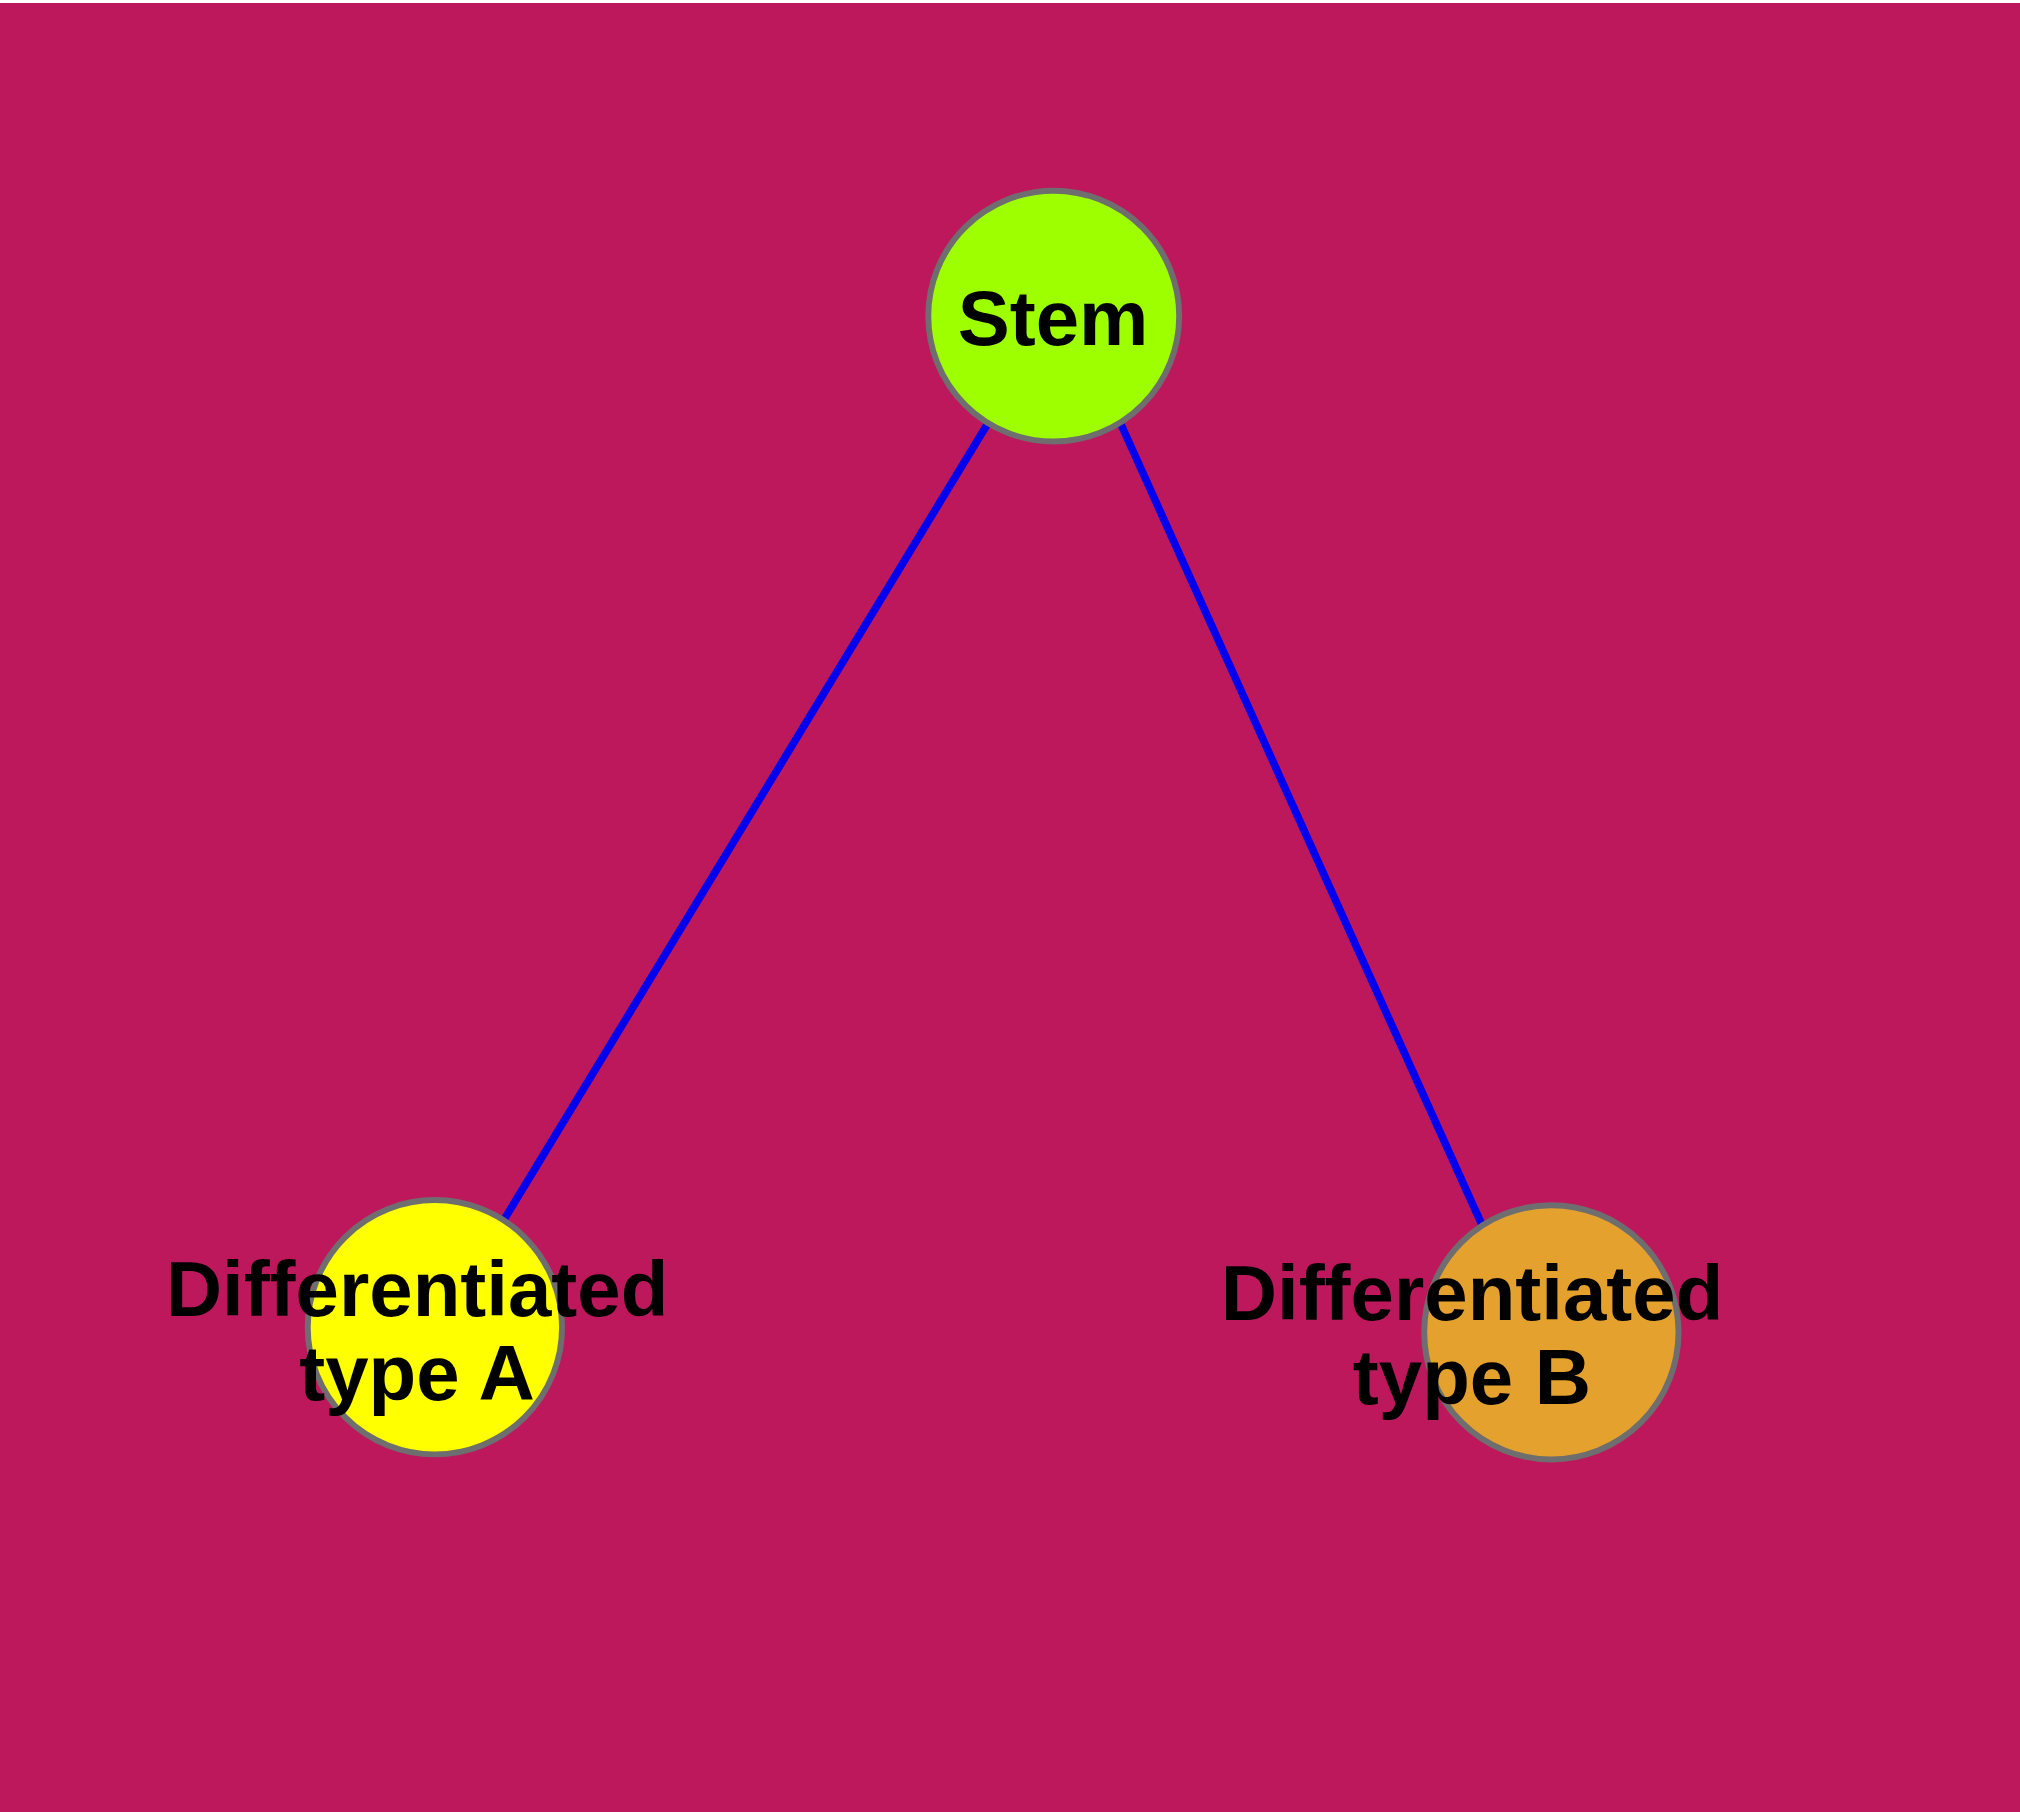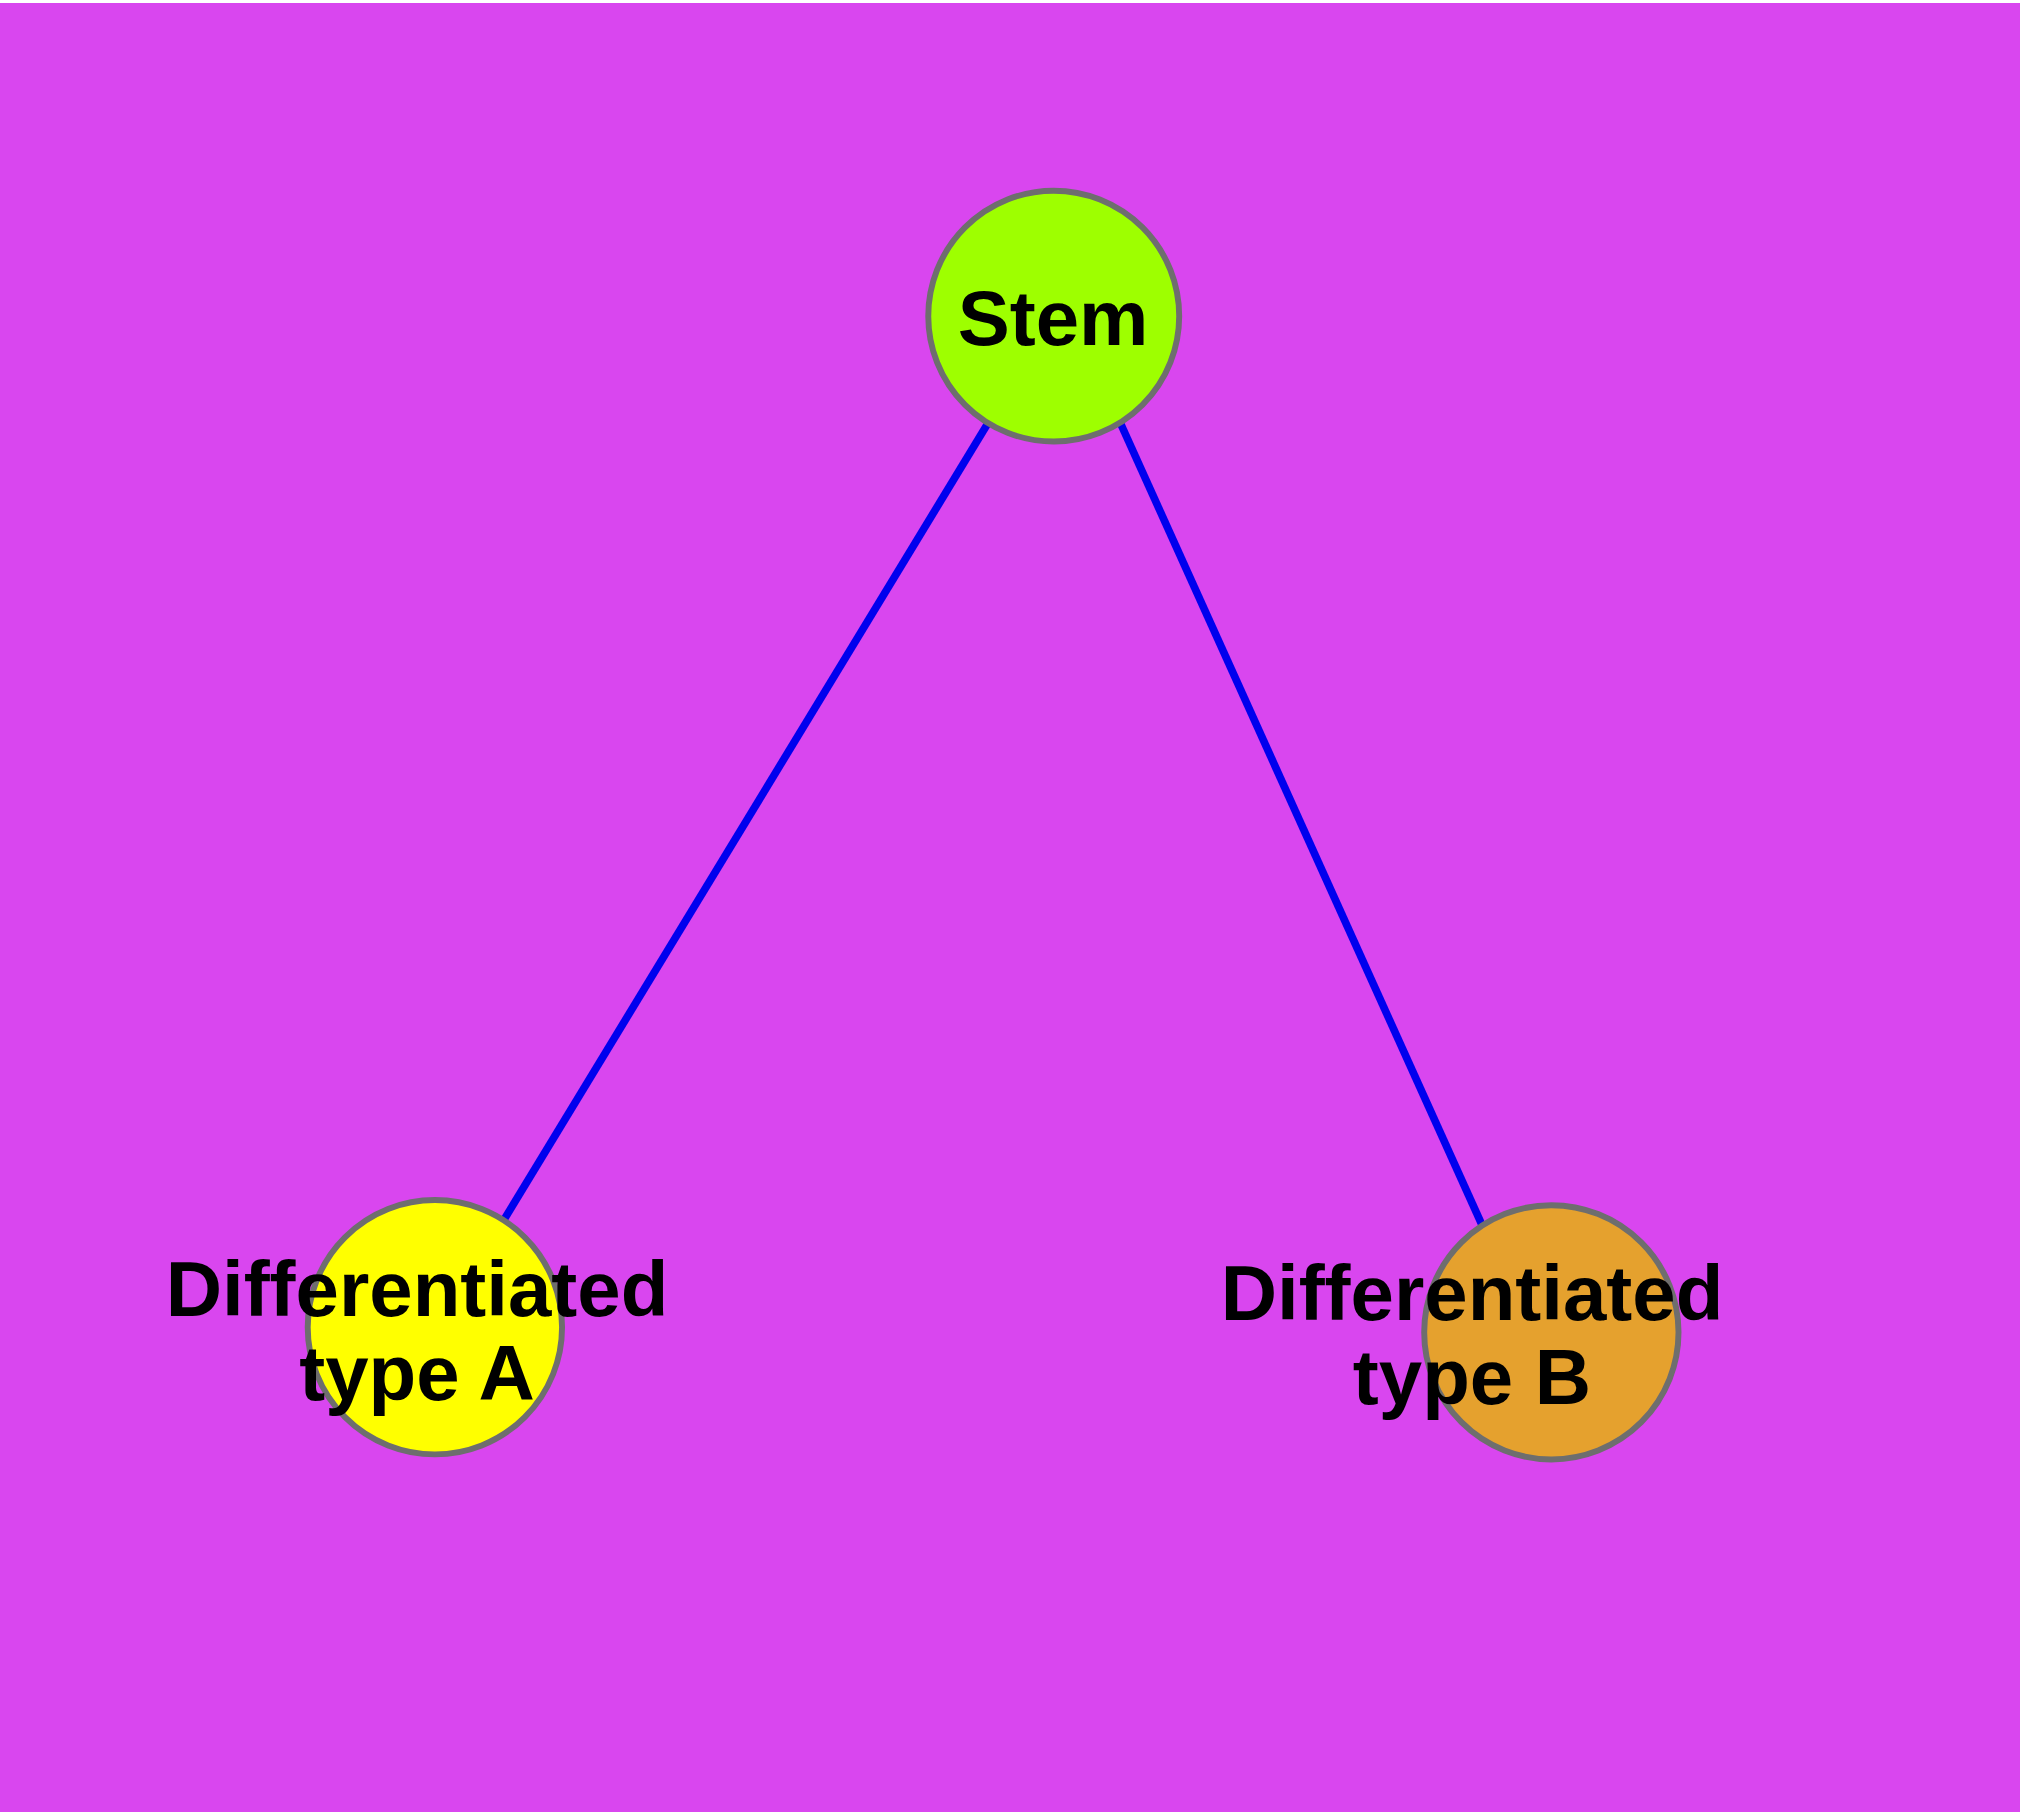--- a/index.html
+++ b/index.html
@@ -39,21 +39,21 @@
     left: 0;
     top: 0;
     width: 2021px;
     height: 3.4px;
     background: #ffffff;
   }
 </style>
 </head>
 <body>
 
-<div id="canvas" style="width: 2021px; height: 1812px; background: #d946ef; text-decoration: underline;">
+<div id="canvas" style="width: 2021px; height: 1812px; background: #be185d; text-decoration: underline;">
 
   <svg id="graph-svg" viewBox="0 0 2384 2138" preserveAspectRatio="none" aria-hidden="true">
     <g id="edges-layer">
         <line x1="1165" y1="500" x2="594" y2="1440" stroke="#0000ee" stroke-width="9" stroke-linecap="butt"></line>
         <line x1="1322" y1="500" x2="1748" y2="1445" stroke="#0000ee" stroke-width="9" stroke-linecap="butt"></line>
       </g>
     <g id="nodes-layer">
         <circle cx="1243" cy="373" r="148" fill="#9eff00" stroke="#6e6e6e" stroke-width="7"></circle>
         <circle cx="513" cy="1566" r="150" fill="#ffff00" stroke="#6e6e6e" stroke-width="7"></circle>
         <circle cx="1830" cy="1572" r="150" fill="#e5a12e" stroke="#6e6e6e" stroke-width="7"></circle>

